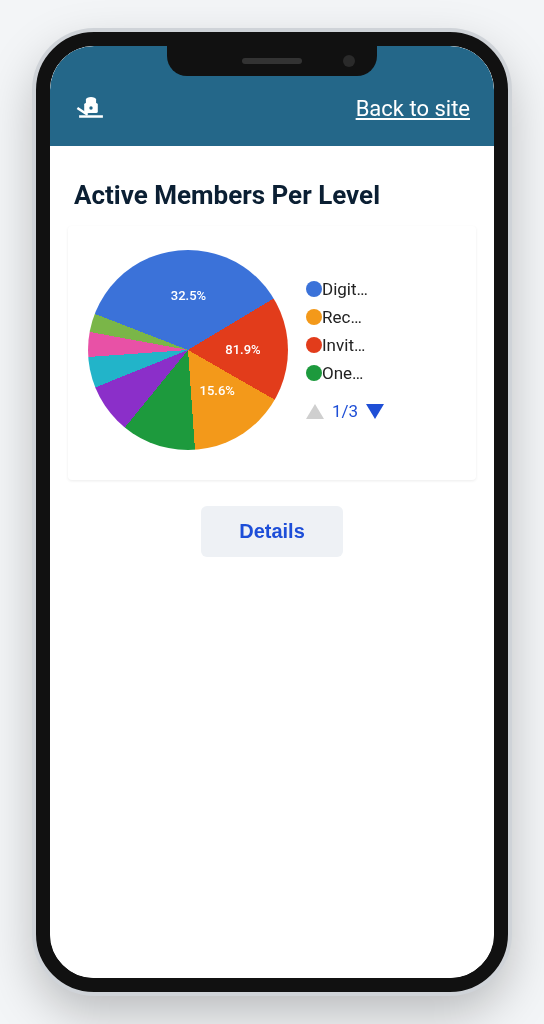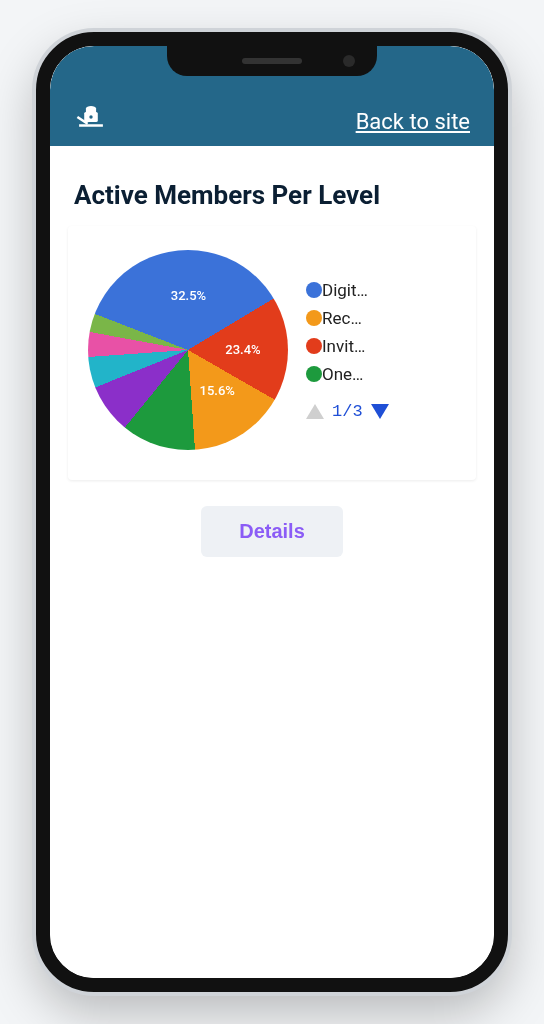--- a/index.html
+++ b/index.html
@@ -59,21 +59,21 @@
     border-radius: 44px;
     overflow: hidden;
     display: flex;
     flex-direction: column;
     background: #fff;
   }
   .topbar {
     height: 100px;
     background: #246789;
     display: flex;
-    align-items: flex-end;
+    align-items: center;
     justify-content: space-between;
     padding: 36px 24px 12px 24px;
   }
   .logo {
     width: 34px; height: 34px;
     display:flex; align-items:center; justify-content:center;
   }
   .back-link {
     color: #fff;
     font-size: 22px;
@@ -143,40 +143,39 @@
     width: 16px; height: 16px; border-radius: 50%;
     flex-shrink: 0;
   }
   .pager {
     display: flex;
     align-items: center;
     gap: 8px;
     margin-top: 18px;
     font-size: 17px;
     color: #1f4fd6;
-    font-family: Liberation Mono, monospace;
   }
   .tri {
     width: 0; height: 0;
     border-left: 9px solid transparent;
     border-right: 9px solid transparent;
     cursor: pointer;
   }
   .tri.up { border-bottom: 15px solid #cfcfcf; }
   .tri.down { border-top: 15px solid #1f4fd6; }
   .details-btn {
     display: block;
     margin: 26px auto 0 auto;
     background: #eef1f5;
     border: none;
     border-radius: 6px;
     padding: 14px 38px;
     font-size: 20px;
     font-weight: 700;
-    color: #8b5cf6;
+    color: #1d4ed8;
     cursor: pointer;
   }
 </style>
 </head>
 <body>
 
 <div class="phone">
 
   <div class="notch">
     <div class="speaker"></div>
@@ -199,21 +198,21 @@
 
     <div class="content">
       <h2 class="card-title">Active Members Per Level</h2>
 
       <div class="chart-card">
         <div class="chart-row">
           <div class="pie-wrap">
             <div class="pie" id="pie" style="background: conic-gradient(from -58deg, rgb(59, 114, 217) 0deg, rgb(59, 114, 217) 117deg, rgb(226, 60, 27) 117deg, rgb(226, 60, 27) 177.84deg, rgb(243, 153, 26) 177.84deg, rgb(243, 153, 26) 234deg, rgb(29, 154, 61) 234deg, rgb(29, 154, 61) 277.2deg, rgb(139, 47, 201) 277.2deg, rgb(139, 47, 201) 306deg, rgb(34, 180, 201) 306deg, rgb(34, 180, 201) 324deg, rgb(232, 81, 166) 324deg, rgb(232, 81, 166) 338.4deg, rgb(122, 182, 72) 338.4deg, rgb(122, 182, 72) 349.2deg, rgb(59, 114, 217) 349.2deg, rgb(59, 114, 217) 360deg);"></div>
             <div id="pie-labels">
                 <div class="slice-label" style="left: 110.48px; top: 55.0021px;">32.5%</div>
-                <div class="slice-label" style="left: 164.997px; top: 109.443px;">23.4%</div>
+                <div class="slice-label" style="left: 164.997px; top: 109.443px;">81.9%</div>
                 <div class="slice-label" style="left: 139.211px; top: 150px;">15.6%</div>
               </div>
           </div>
 
           <div class="legend">
             <div id="legend-items">
                 <div class="legend-item">
                   <span class="swatch" style="background: rgb(59, 114, 217);"></span>
                   <span class="txt">Digit…</span>
                 </div>

